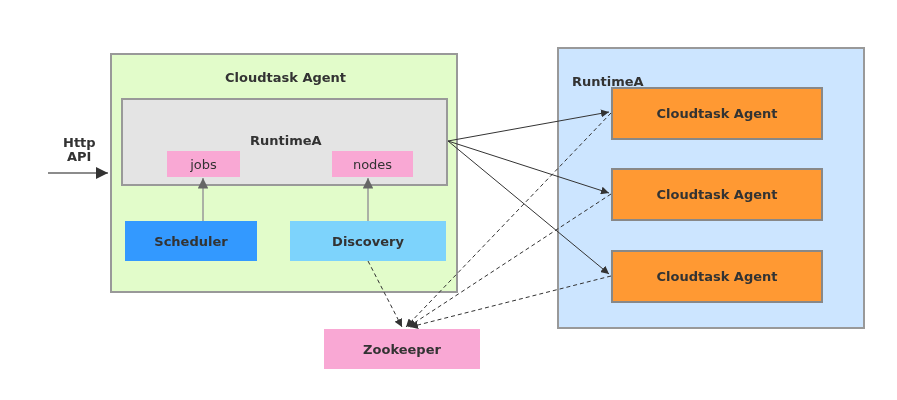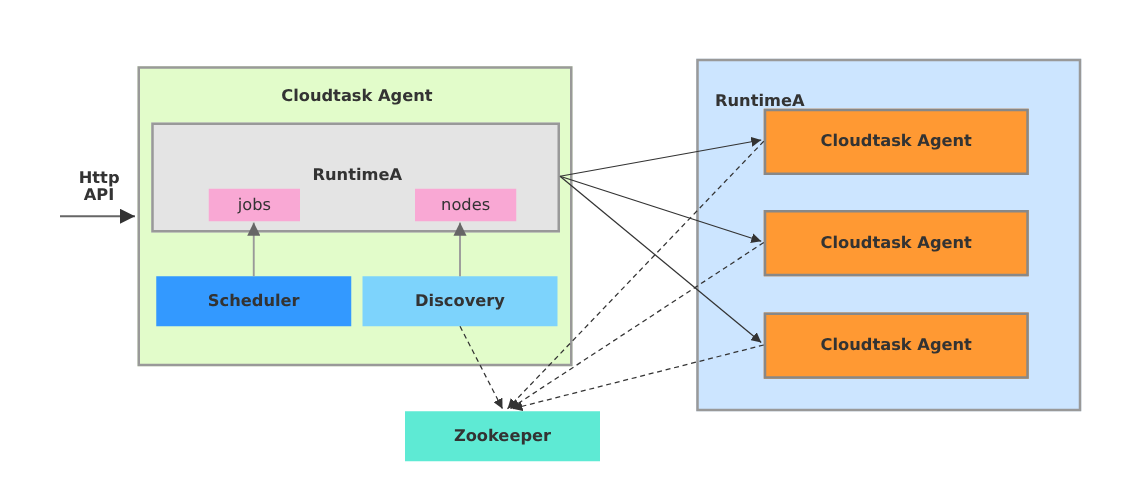--- a/index.html
+++ b/index.html
@@ -5,29 +5,29 @@
   html, body { margin: 0; padding: 0; }
   body { width: 897px; height: 400px; background: #ffffff; position: relative; overflow: hidden;
          font-family: "DejaVu Sans", "Liberation Sans", sans-serif; }
   .box { position: absolute; box-sizing: border-box; }
   .label { position: absolute; font-weight: bold; color: #333333; font-size: 13px; white-space: nowrap; }
   .center-box { left: 110px; top: 53px; width: 348px; height: 240px; background: #e2fcca; border: 2px solid #999999; }
   .runtimes-box { left: 121px; top: 98px; width: 327px; height: 88px; background: #e4e4e4; border: 2px solid #999999; }
   .teal { background: #f9a8d4; color: #333333; font-size: 13px; display: flex; align-items: center; justify-content: center; }
   .jobs { left: 167px; top: 151px; width: 73px; height: 26px; }
   .nodes { left: 332px; top: 151px; width: 81px; height: 26px; }
-  .scheduler { left: 125px; top: 221px; width: 156px; height: 40px; background: #3399ff; }
+  .scheduler { left: 125px; top: 221px; width: 132px; height: 40px; background: #3399ff; }
   .discovery { left: 290px; top: 221px; width: 156px; height: 40px; background: #7dd3fc; }
   .filled { display: flex; align-items: center; justify-content: center; font-weight: bold; color: #333333; font-size: 13px; }
   .runtimeA { left: 557px; top: 47px; width: 308px; height: 282px; background: #cce5ff; border: 2px solid #999999; }
   .agent { left: 611px; width: 212px; height: 53px; background: #ff9933; border: 2px solid #888888; }
   .agent1 { top: 87px; }
   .agent2 { top: 168px; }
   .agent3 { top: 250px; }
-  .zookeeper { left: 324px; top: 329px; width: 156px; height: 40px; background: #5eead4; }
+  .zookeeper { left: 324px; top: 329px; width: 156px; height: 40px; background: #f9a8d4; }
   svg.overlay { position: absolute; left: 0; top: 0; width: 897px; height: 400px; pointer-events: none; }
 </style>
 </head>
 <body>
 
 <div class="box center-box"></div>
 <div class="label" style="left:225px; top:70px;">Cloudtask Agent</div>
 
 <div class="box runtimes-box"></div>
 <div class="label" style="left:250px; top:133px;">RuntimeA</div>

